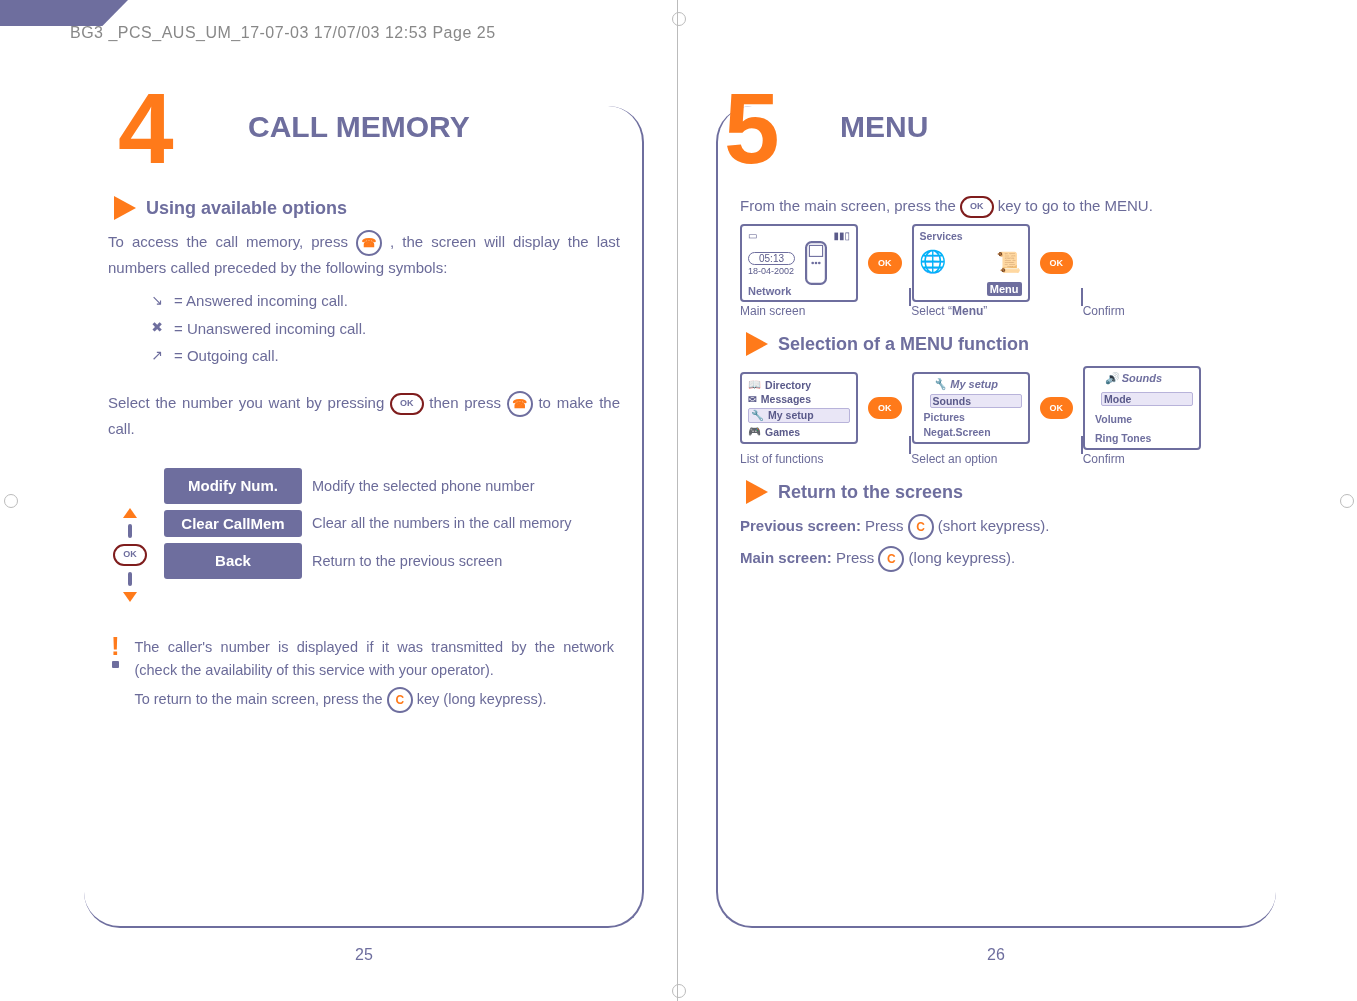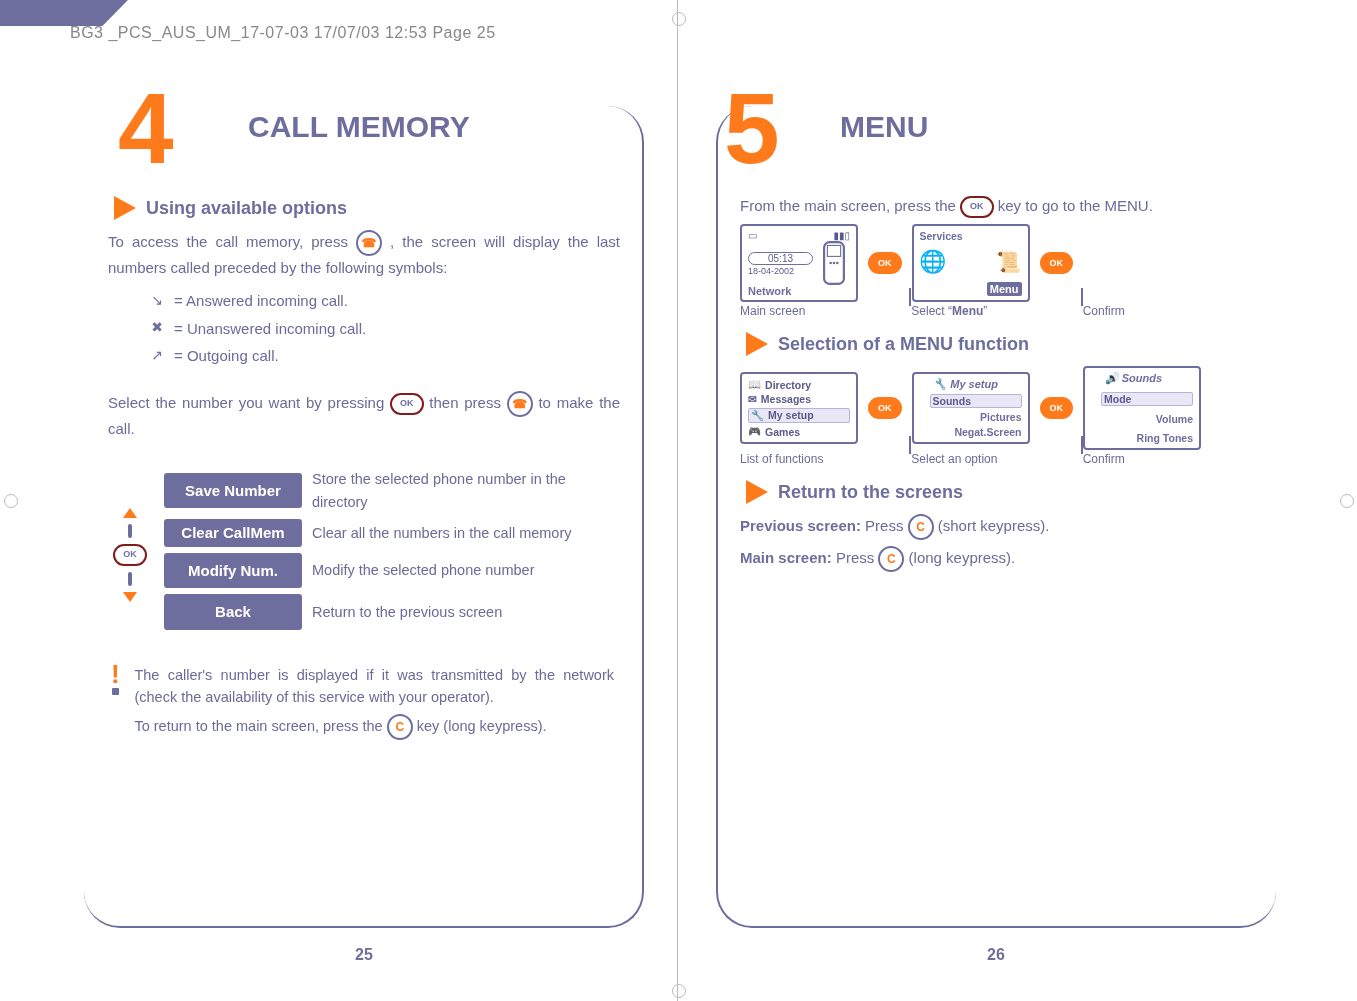--- a/index.html
+++ b/index.html
@@ -40,30 +40,30 @@
   .triU{border-bottom:10px solid #ff7a1a;}
   .triD{border-top:10px solid #ff7a1a;}
   .vbar{width:4px;height:14px;background:#6e6e9e;border-radius:2px;}
   .opts-table{display:flex;flex-direction:column;gap:6px;flex:1;}
   .opt-row{display:flex;align-items:center;gap:10px;}
   .opt-label{width:130px;background:#6e6e9e;color:#fff;font-weight:900;font-size:15px;text-align:center;padding:6px 4px;border-radius:3px;}
   .opt-desc{flex:1;font-size:14.5px;color:#6b6b99;}
   .tip-box{display:flex;gap:12px;margin-top:34px;padding-right:6px;font-size:14.5px;}
   .bang{font-size:26px;font-weight:900;color:#ff7a1a;width:24px;text-align:center;line-height:.8;}
   .bang::after{content:"";display:block;width:7px;height:7px;background:#6e6e9e;margin:4px auto 0;border-radius:1px;}
-  .pagenum{position:absolute;bottom:-6px;left:50%;transform:translateX(-50%);font-size:16px;font-weight:700;color:#6e6e9e;}
+  .pagenum{position:absolute;bottom:-6px;left:50%;transform:translateX(-50%);font-size:16px;font-weight:400;color:#6e6e9e;}
   
   .flow{display:flex;align-items:center;gap:10px;margin:6px 0 2px 0;}
   .panel{border:2px solid #6e6e9e;border-radius:4px;padding:4px 6px;font-size:11px;color:#5a5a8a;min-width:118px;height:78px;box-sizing:border-box;display:flex;flex-direction:column;justify-content:space-between;}
   .panel .top-icons{display:flex;justify-content:space-between;font-size:10px;}
-  .panel .time{border:1px solid #6e6e9e;border-radius:999px;padding:0 19px;font-size:10px;width:fit-content;margin:1px 0;}
+  .panel .time{border:1px solid #6e6e9e;border-radius:999px;padding:0 10px;font-size:10px;width:fit-content;margin:1px 0;}
   .panel .bottom{font-weight:900;color:#6e6e9e;margin-top:auto;}
   .panel .menu-band{background:#6e6e9e;color:#fff;font-weight:900;padding:1px 3px;font-size:11px;border-radius:2px;display:inline-block;}
   .panel .list-title{font-weight:900;color:#6e6e9e;margin-left:14px;font-style:italic;}
-  .panel .list-item{font-weight:700;color:#6e6e9e;font-size:10.5px;margin-left:4px;text-align:right;}
+  .panel .list-item{font-weight:700;color:#6e6e9e;font-size:10.5px;margin-left:4px;}
   .panel .row-item{display:flex;align-items:center;gap:4px;font-size:10.5px;color:#5a5a8a;font-weight:700;}
   .panel .row-item.hi{background:#e9e6f6;border:1px solid #b8b3da;border-radius:2px;padding:0 2px;}
   .caption-row{display:flex;justify-content:space-between;font-size:12px;color:#6b6b99;margin:2px 0 14px 0;}
   .caption-row .cap{flex:1;text-align:left;}
   .sep{width:2px;height:18px;background:#6e6e9e;align-self:center;margin-top:-28px;}
   svg.phone{width:30px;height:44px;}
 </style>
 </head>
 <body>
 <div class="canvas">
@@ -118,30 +118,26 @@
       <div class="opts-wrap">
         <div class="scroll-col">
           <div class="triU"></div>
           <div class="vbar"></div>
           <span class="ok-pill">OK</span>
           <div class="vbar"></div>
           <div class="triD"></div>
         </div>
         <div class="opts-table">
           <div class="opt-row">
-            <div class="opt-label">Save Number</div>
-            <div class="opt-desc">Store the selected phone number in the directory</div>
+            <div class="opt-label">Modify Num.</div>
+            <div class="opt-desc">Modify the selected phone number</div>
           </div>
           <div class="opt-row">
             <div class="opt-label" style="line-height:1.05">Clear CallMem</div>
             <div class="opt-desc">Clear all the numbers in the call memory</div>
-          </div>
-          <div class="opt-row">
-            <div class="opt-label">Modify Num.</div>
-            <div class="opt-desc">Modify the selected phone number</div>
           </div>
           <div class="opt-row">
             <div class="opt-label">Back</div>
             <div class="opt-desc">Return to the previous screen</div>
           </div>
         </div>
       </div>
 
       <div class="tip-box">
         <div class="bang">!</div>

